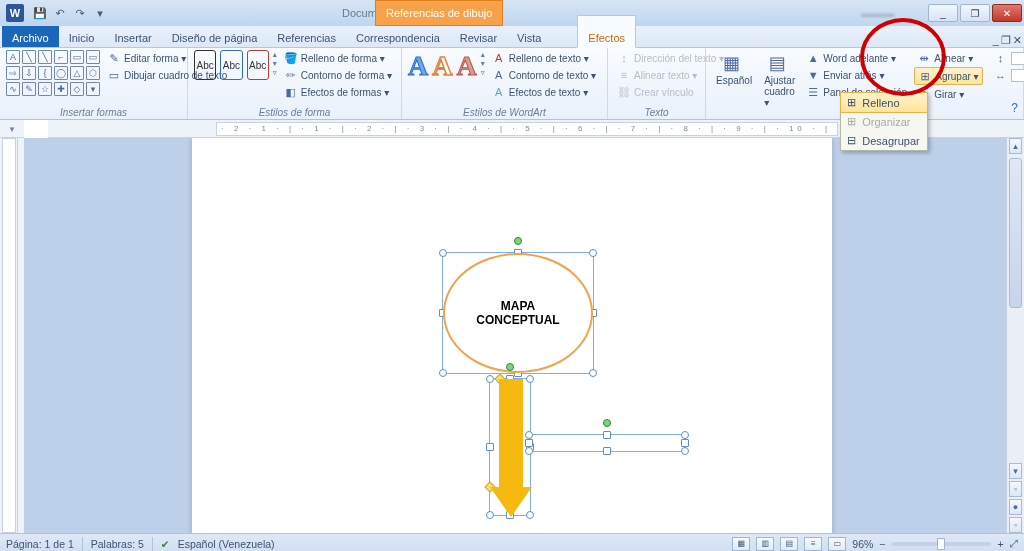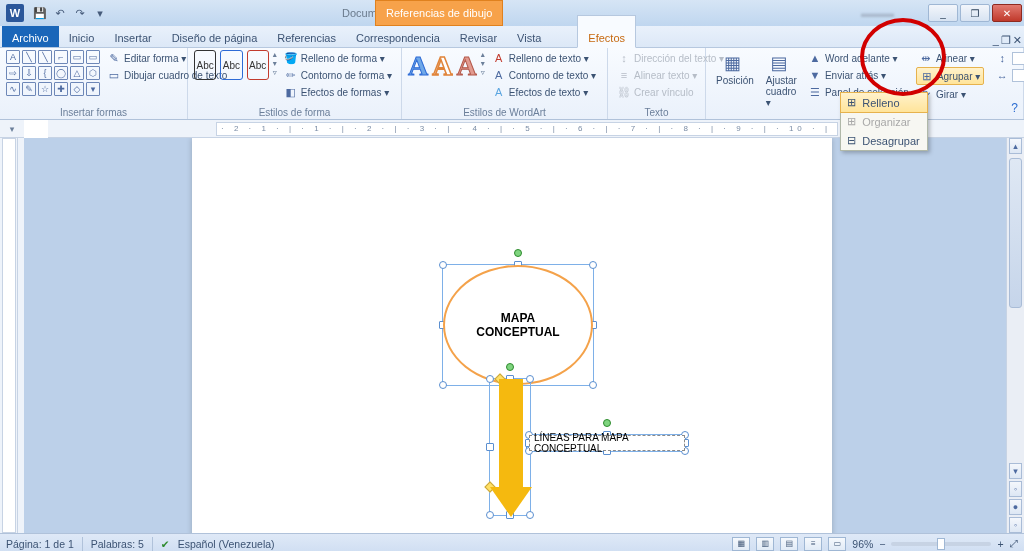--- a/index.html
+++ b/index.html
@@ -21,21 +21,21 @@
   .tabs { height:22px; background:linear-gradient(#e9f1fb,#dce8f7); display:flex; align-items:flex-end; font-size:11px; color:#3c5373; border-bottom:1px solid #b6c8df;}
   .tab { padding:16px 10px 3px 10px; }
   .tab.file { background:#1a66b9; color:#fff; border-radius:2px 2px 0 0; margin-left:2px;}
   .tab.active { background:#f8fbff; border:1px solid #b6c8df; border-bottom:1px solid #f8fbff; position:relative; top:1px;}
   .tab.context { color:#c66a12; }
 
   
   .ribbon { height:72px; background:linear-gradient(#f8fbff,#eaf1fb); border-bottom:1px solid #b0c2da; display:flex; font-size:10px; color:#3c5373; position:relative;}
   .group { border-right:1px solid #cdd9ea; padding:2px 6px 0 6px; display:flex; flex-direction:column; }
   .group-body { flex:1; display:flex; align-items:flex-start; gap:4px;}
-  .group-label { text-align:center; color:#6b7f9a; font-size:10px; padding-bottom:1px;}
+  .group-label { text-align:center; color:#6b7f9a; font-size:10px; padding-bottom:1px;font-style:italic;}
   .btn-col { display:flex; flex-direction:column; gap:1px;}
   .rbtn { display:flex; align-items:center; gap:3px; padding:1px 3px; white-space:nowrap;}
   .rbtn .ic { width:14px; height:14px; display:flex; align-items:center; justify-content:center; font-size:11px; color:#4d6aa0;}
   .shape-gallery { display:grid; grid-template-columns:repeat(6,14px); gap:2px; }
   .shape-gallery .sg { width:14px; height:14px; border:1px solid #6d87b7; border-radius:1px; font-size:9px; display:flex;align-items:center;justify-content:center;color:#4d6aa0;}
   .abc-box { width:30px; height:30px; border:1.5px solid; border-radius:3px; display:flex; align-items:center; justify-content:center; font-size:10px; color:#333;}
   .wa-letter { font-family:"Times New Roman",serif; font-size:28px; font-weight:bold;}
   .vbtn { display:flex; flex-direction:column; align-items:center; gap:1px; padding:2px 4px;}
   .vbtn .ic { width:22px; height:22px; font-size:18px; color:#4d6aa0;}
   .disabled { color:#b6bdc7 !important; }
@@ -240,21 +240,21 @@
           </div>
       </div>
     </div>
     <div class="group-label">Texto</div>
   </div>
 
   <div class="group" style="flex:1; min-width:230px">
     <div class="group-body">
       <div class="vbtn">
           <span class="ic">▦</span>
-          <span>Posición</span>
+          <span>Español</span>
         </div>
       <div class="vbtn">
           <span class="ic">▤</span>
           <span>Ajustar cuadro ▾</span>
         </div>
       <div class="btn-col">
         <div class="rbtn">
             <span class="ic">▲</span>
             <span>Word adelante ▾</span>
           </div>
@@ -327,21 +327,21 @@
 
 <div class="workspace-row">
   <div class="left-gutter">
     <div class="vruler" style="flex:1">
         <div class="vruler-inner"></div>
       </div>
   </div>
   <div class="canvas-area">
     <div class="page">
 
-      <div class="sel-box" style="left:250px; top:126px; width:152px; height:122px">
+      <div class="sel-box" style="left:250px; top:114px; width:152px; height:122px">
         <div class="rot-handle" style="top:-16px"></div>
         <div class="handle" style="left:-4px;top:-4px"></div>
         <div class="handle sq" style="left:50%;margin-left:-4px;top:-4px"></div>
         <div class="handle" style="right:-4px;top:-4px"></div>
         <div class="handle sq" style="left:-4px;top:50%;margin-top:-4px"></div>
         <div class="handle sq" style="right:-4px;top:50%;margin-top:-4px"></div>
         <div class="handle" style="left:-4px;bottom:-4px"></div>
         <div class="handle sq" style="left:50%;margin-left:-4px;bottom:-4px"></div>
         <div class="handle" style="right:-4px;bottom:-4px"></div>
         <div class="ellipse-shape" style="left:0;top:0;right:0;bottom:0">
@@ -371,23 +371,20 @@
       <div class="sel-box" style="left:336px; top:296px; width:158px; height:18px">
         <div class="rot-handle" style="top:-16px"></div>
         <div class="handle" style="left:-4px;top:-4px"></div>
         <div class="handle sq" style="left:50%;margin-left:-4px;top:-4px"></div>
         <div class="handle" style="right:-4px;top:-4px"></div>
         <div class="handle sq" style="left:-4px;top:50%;margin-top:-4px"></div>
         <div class="handle sq" style="right:-4px;top:50%;margin-top:-4px"></div>
         <div class="handle" style="left:-4px;bottom:-4px"></div>
         <div class="handle sq" style="left:50%;margin-left:-4px;bottom:-4px"></div>
         <div class="handle" style="right:-4px;bottom:-4px"></div>
-        <div class="textbox-shape" style="left:0;top:0;right:0;bottom:0">
-          <span>LÍNEAS PARA MAPA CONCEPTUAL</span>
-        </div>
       </div>
 
     </div>
   </div>
   <div class="scroll-v">
     <div class="scroll-btn" style="top:0">▴</div>
     <div class="scroll-thumb"></div>
     <div class="scroll-btn" style="bottom:54px">▾</div>
     <div class="scroll-btn" style="bottom:36px">◦</div>
     <div class="scroll-btn" style="bottom:18px">●</div>

